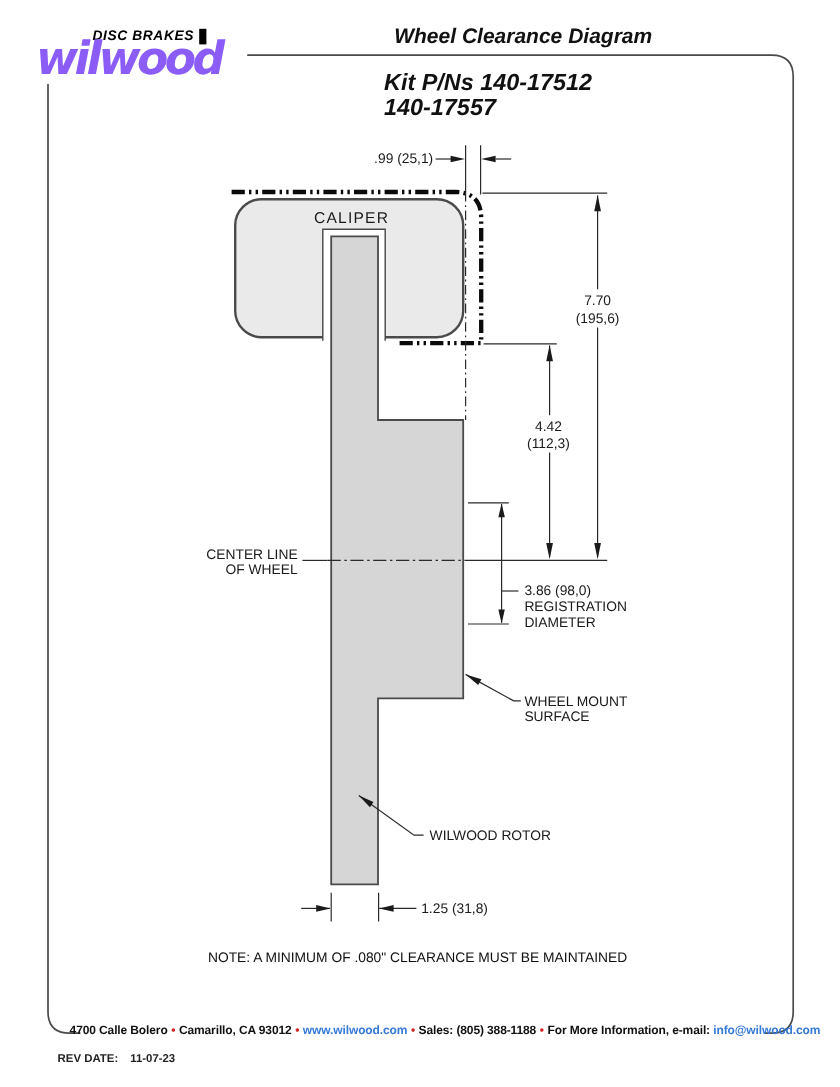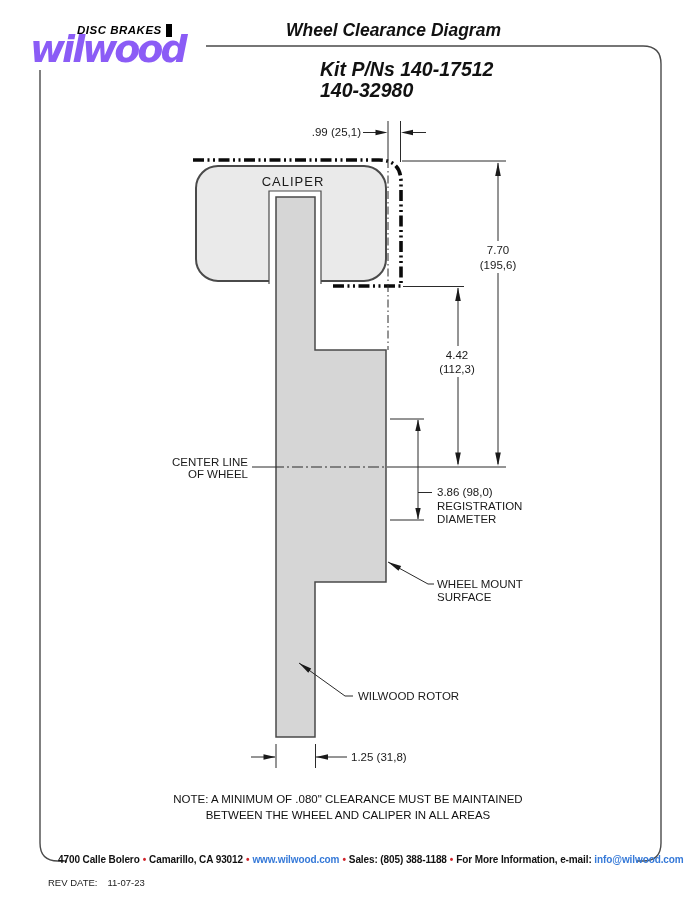--- a/index.html
+++ b/index.html
@@ -1,53 +1,53 @@
 <!DOCTYPE html>
 <html><head>
 <meta charset="utf-8">
 <style>
   html,body{margin:0;padding:0;background:#fff;}
   body{width:700px;height:906px;position:relative;font-family:"Liberation Sans",sans-serif;overflow:hidden;}
   .abs{position:absolute;}
   #logo{left:30px;top:20px;width:185px;}
   .logo-tagline{margin-left:47px;font-style:italic;font-weight:bold;font-size:11.5px;letter-spacing:.5px;color:#000;display:inline-block;border-right:6px solid #000;padding-right:4px;line-height:13px;}
   .logo-brand{font-style:italic;font-weight:bold;font-size:38px;font-family:"DejaVu Sans",sans-serif;color:#8b5cf6;letter-spacing:-3px;margin-top:-7px;line-height:36px;}
-  #page-title{left:286px;top:20px;width:300px;text-align:left;font-style:italic;font-weight:bold;font-size:17.5px;color:#111;}
+  #page-title{left:286px;top:20px;width:300px;text-align:center;font-style:italic;font-weight:bold;font-size:17.5px;color:#111;}
   #kit-block{left:320px;top:59px;width:218px;text-align:left;font-style:italic;font-weight:bold;font-size:19.5px;color:#111;line-height:21px;}
   svg.canvas{position:absolute;left:0;top:0;}
   .frame{fill:none;stroke:#4a4a4a;stroke-width:1.4;}
   .shape-caliper{fill:#eaeaea;stroke:#4a4a4a;stroke-width:2;}
   .shape-slot{fill:#ffffff;stroke:#4a4a4a;stroke-width:1.2;}
   .shape-rotor{fill:#d6d6d6;stroke:#4a4a4a;stroke-width:1.5;}
   .envelope{fill:none;stroke:#0a0a0a;stroke-width:3.6;stroke-dasharray:11 3.5 2 3.5 2 3.5;}
   .thin{stroke:#2a2a2a;stroke-width:1;fill:none;}
   .dashdot{stroke-dasharray:8 3 1.5 3;}
   .cl-dash{stroke-dasharray:11 3 2 3;}
   .arrow{fill:#1a1a1a;stroke:none;}
   .bg{fill:#ffffff;stroke:none;}
   text.lbl{font-family:"Liberation Sans",sans-serif;font-size:11.5px;fill:#1a1a1a;}
   text.lbl-caliper{font-size:13px;letter-spacing:1px;}
   #note{left:145px;top:791px;width:406px;text-align:center;font-size:11.5px;color:#111;line-height:16px;}
   #footer-line{left:58px;top:854px;width:586px;text-align:left;font-weight:bold;font-size:10px;color:#111;letter-spacing:-0.1px;white-space:nowrap;}
   #footer-line .sep{color:#d1232a;margin:0 3px;}
   #footer-line .link{color:#3579d8;}
-  #rev{left:48px;top:877px;font-weight:normal;font-size:9.5px;color:#222;}
+  #rev{left:48px;top:877px;font-weight:bold;font-size:9.5px;color:#222;}
   #rev .rev-label{margin-right:10px;}
 </style>
 </head>
 <body>
 
 <div class="abs" id="logo">
   <div class="logo-tagline">DISC BRAKES</div>
   <div class="logo-brand">wilwood</div>
 </div>
 <div class="abs" id="page-title">Wheel Clearance Diagram</div>
 <div class="abs" id="kit-block">
   <div>Kit P/Ns 140-17512</div>
-  <div>140-32980</div>
+  <div>140-17557</div>
 </div>
 
 <svg class="canvas" width="700" height="906" viewBox="0 0 700 906">
 
   <path class="frame" d="M 206 46 H 643 Q 661 46 661 64 V 843 Q 661 861 643 861 H 637"></path>
   <path class="frame" d="M 40 70 V 843 Q 40 861 58 861 H 67"></path>
 
   <rect class="shape-caliper" x="196" y="166" width="190" height="115" rx="22"></rect>
 
   <path class="shape-slot" d="M 269 284 V 191 H 321 V 284"></path>
@@ -129,21 +129,20 @@
     <line class="thin" x1="251" y1="757" x2="275" y2="757"></line>
     <polygon class="arrow" points="275.5,757 263.5,754.2 263.5,759.8"></polygon>
     <line class="thin" x1="316" y1="757" x2="347" y2="757"></line>
     <polygon class="arrow" points="316,757 328,754.2 328,759.8"></polygon>
     <text class="lbl" x="351" y="761">1.25 (31,8)</text>
   </g>
 </svg>
 
 <div class="abs" id="note">
   <div>NOTE: A MINIMUM OF .080" CLEARANCE MUST BE MAINTAINED</div>
-  <div>BETWEEN THE WHEEL AND CALIPER IN ALL AREAS</div>
 </div>
 
 <div class="abs" id="footer-line">
   <span>4700 Calle Bolero</span><span class="sep">•</span><span>Camarillo, CA 93012</span><span class="sep">•</span><span class="link">www.wilwood.com</span><span class="sep">•</span><span>Sales: (805) 388-1188</span><span class="sep">•</span><span>For More Information, e-mail:</span>&nbsp;<span class="link">info@wilwood.com</span>
 </div>
 
 <div class="abs" id="rev">
   <span class="rev-label">REV DATE:</span><span>11-07-23</span>
 </div>
 

